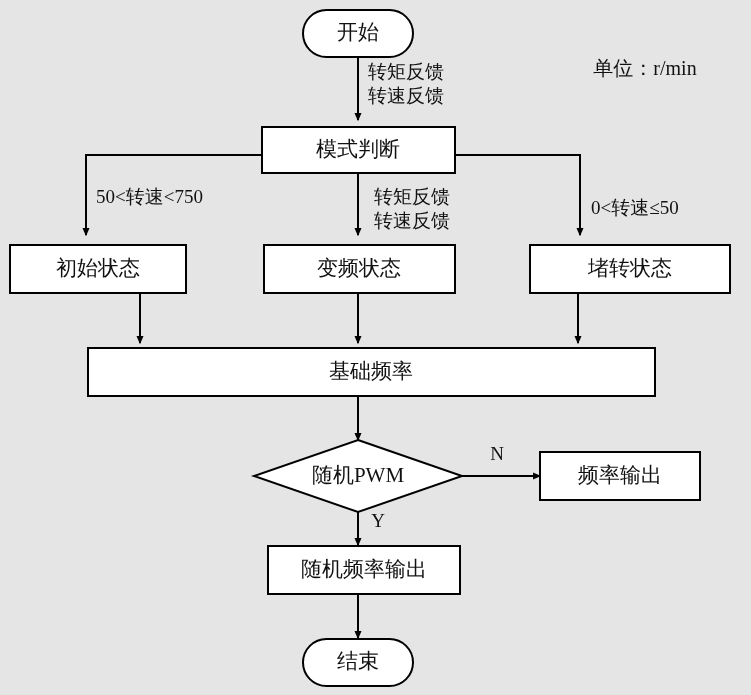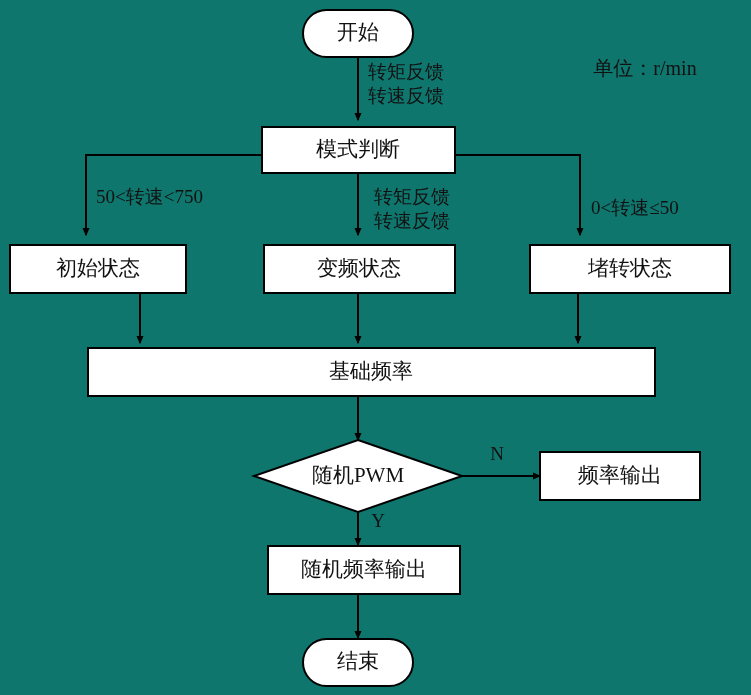--- a/index.html
+++ b/index.html
@@ -4,21 +4,21 @@
 <style>
   html, body {
     margin: 0;
     padding: 0;
     background: #ffffff;
   }
   #canvas {
     position: relative;
     width: 751px;
     height: 695px;
-    background: #0f766e;
+    background: #e5e5e5;
     font-family: "Liberation Serif", "DejaVu Serif", serif;
     overflow: hidden;
   }
   svg#flow {
     position: absolute;
     left: 0;
     top: 0;
     width: 751px;
     height: 695px;
   }

